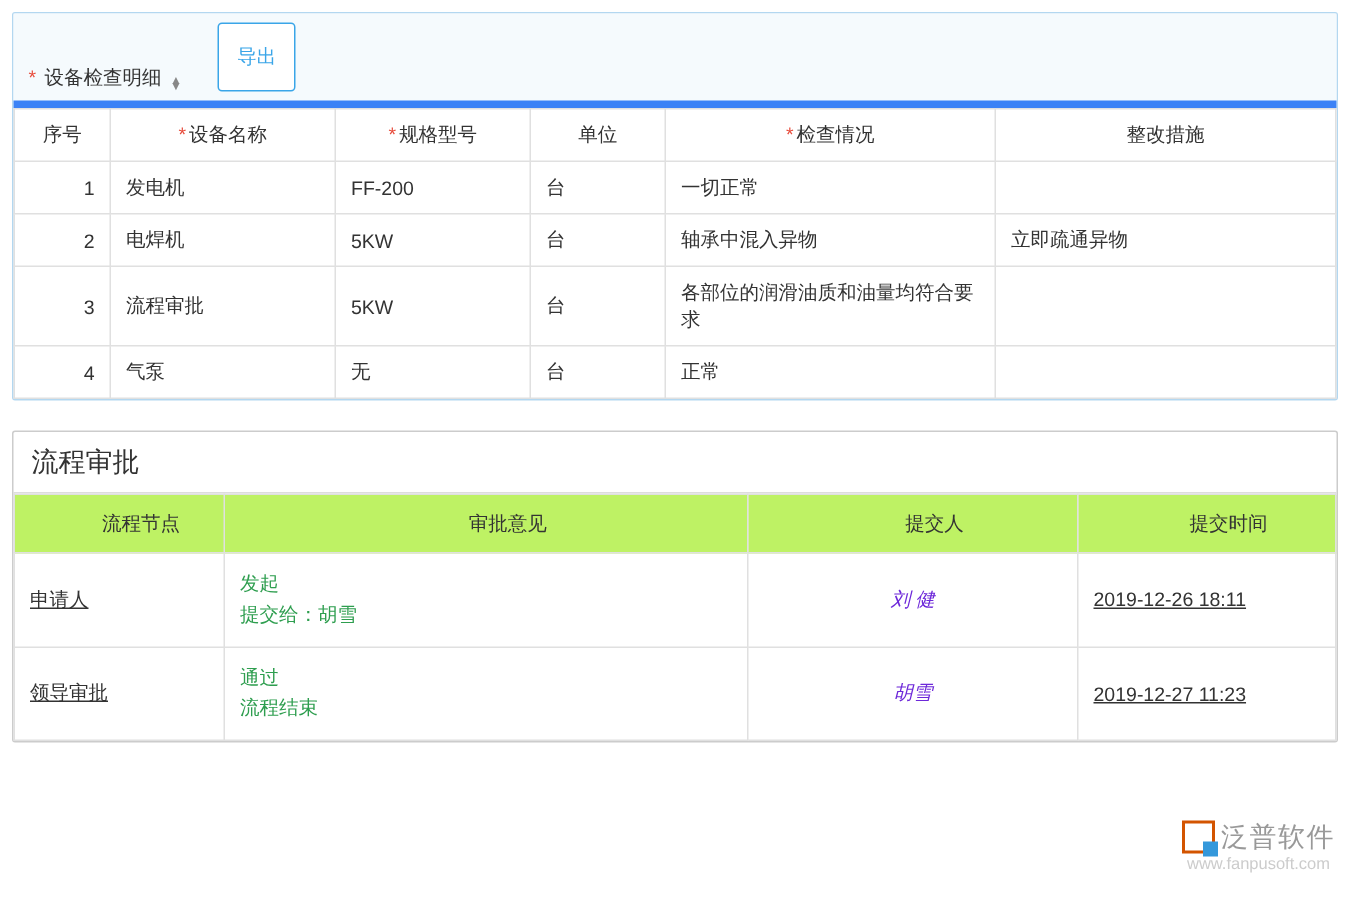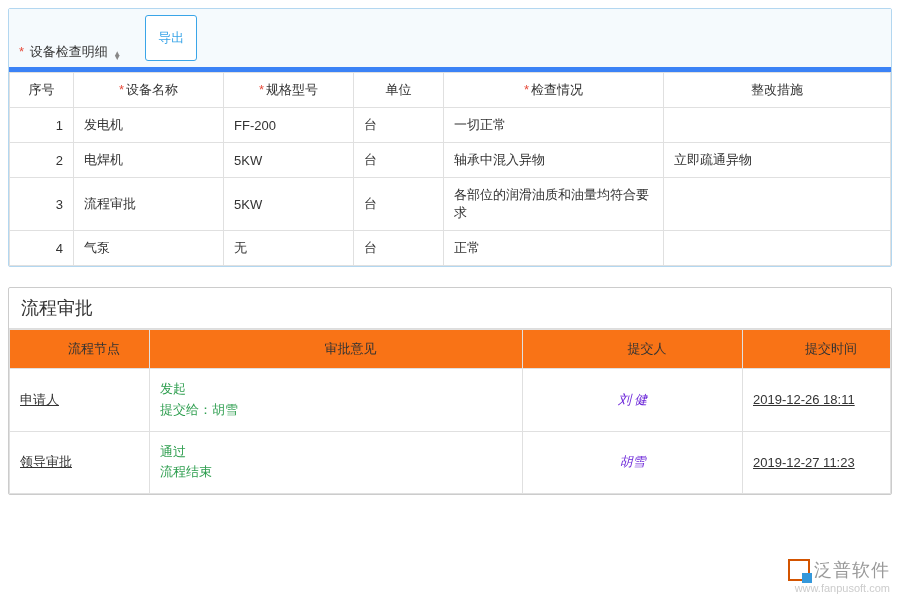--- a/index.html
+++ b/index.html
@@ -11,26 +11,26 @@
 .sort-icon { display: inline-flex; flex-direction: column; line-height: 4px; font-size: 8px; color: #888; margin-left: 2px; }
 .btn { background: #fff; border: 1px solid #3aa5e8; color: #3aa5e8; padding: 13px 12px; border-radius: 3px; cursor: pointer; font-size: 13px; }
 .table { width: 100%; border-collapse: collapse; }
 .table th, .table td { border: 1px solid #e0e0e0; padding: 8px 10px; text-align: left; font-weight: normal; font-size: 13px; }
 .table th { background: #fff; text-align: center; color: #333; }
 .table td.right { text-align: right; }
 .panel2 { border: 1px solid #ccc; border-radius: 2px; }
 .panel2-header { padding: 8px 12px; border-bottom: 1px solid #ddd; font-size: 18px; }
 .approval-table { width: 100%; border-collapse: collapse; }
 .approval-table th, .approval-table td { border: 1px solid #e0e0e0; padding: 10px; font-weight: normal; font-size: 13px; }
-.approval-table th { text-align: center; background: #f97316; padding-left: 39px; }
+.approval-table th { text-align: center; background: #bef264; padding-left: 39px; }
 .approval-table td { vertical-align: middle; }
 .approval-table td.center { text-align: left; text-decoration: underline; }
 .opinion { color: #2e9e4f; line-height: 1.6; }
 .signature { font-family: "Brush Script MT", "STKaiti", "KaiTi", cursive; font-size: 32px; text-align: center; color: #6d28d9; font-style: italic; }
-.watermark { position: fixed; bottom: 6px; right: 10px; text-align: right; font-size: 12px; color: #bbb; pointer-events: none; }
+.watermark { position: fixed; bottom: 18px; right: 10px; text-align: center; font-size: 12px; color: #bbb; pointer-events: none; }
 .watermark .logo { display: flex; align-items: center; justify-content: flex-end; gap: 4px; }
 .watermark .brand { font-size: 18px; color: #999; letter-spacing: 1px; }
 .watermark .url { font-size: 11px; color: #ccc; }
 .logobox { width: 22px; height: 22px; border: 2px solid #d35400; position: relative; }
 .logobox::after { content: ""; position: absolute; width: 10px; height: 10px; background: #3498db; right: -4px; bottom: -4px; }
 </style>
 </head>
 <body>
 
 <div class="panel">
@@ -94,21 +94,21 @@
 </div>
 
 <div class="panel2">
   <div class="panel2-header">流程审批</div>
   <table class="approval-table">
     <thead>
       <tr>
         <th style="width:140px">流程节点</th>
         <th>审批意见</th>
         <th style="width:220px">提交人</th>
-        <th style="width:148px">提交时间</th>
+        <th style="width:172px">提交时间</th>
       </tr>
     </thead>
     <tbody>
       <tr>
         <td class="center">申请人</td>
         <td>
           <div class="opinion">
             <div>发起</div>
             <div><span>提交给：</span><span>胡雪</span></div>
           </div>

